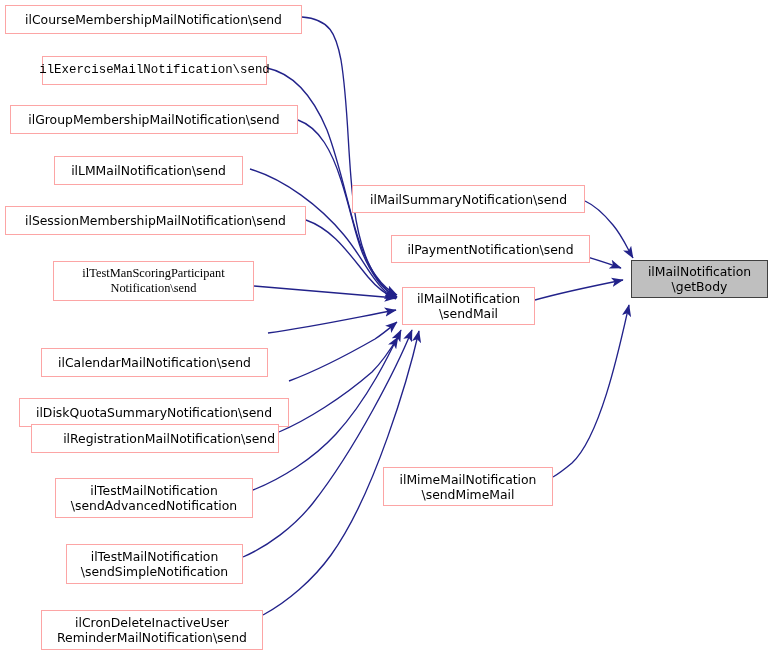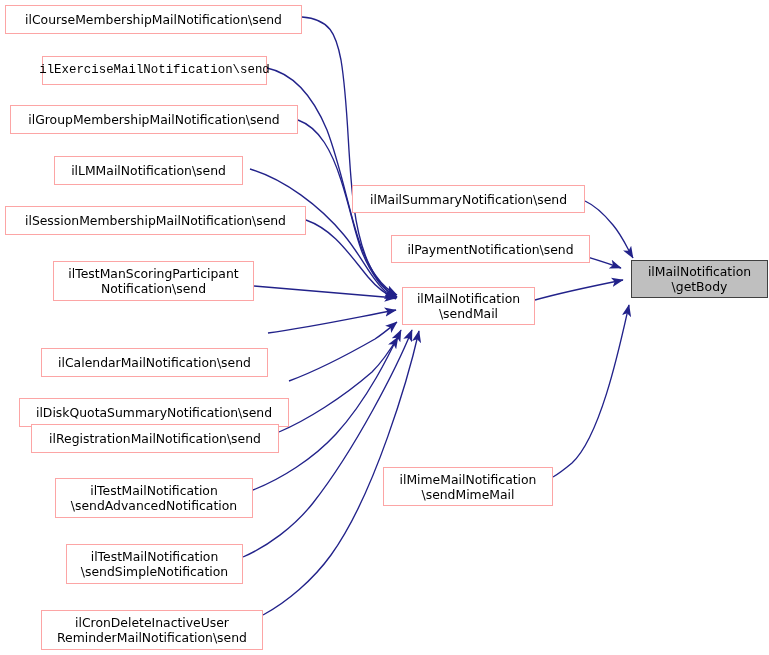--- a/index.html
+++ b/index.html
@@ -74,25 +74,25 @@
       <path d="M585,201 C596,206 604,214 613,225 C623,237 627,248 633,258" fill="none" stroke="#22228a" stroke-width="1.35" marker-end="url(#arrowhead)"></path>
       <path d="M568,252 C586,256 604,262 621,268" fill="none" stroke="#22228a" stroke-width="1.35" marker-end="url(#arrowhead)"></path>
       <path d="M535,300 C560,293 593,286 623,280" fill="none" stroke="#22228a" stroke-width="1.35" marker-end="url(#arrowhead)"></path>
       <path d="M553,477 C560,473 566,468 572,463 C601,436 620,345 629,305" fill="none" stroke="#22228a" stroke-width="1.35" marker-end="url(#arrowhead)"></path>
     </svg>
 <div class="node" style="left: 5px; top: 5px; width: 297px; height: 29px;"><span class="node-label">ilCourseMembershipMailNotification\send</span></div>
     <div class="node" style="left: 42px; top: 56px; width: 225px; height: 29px; font-family: Liberation Mono, monospace;"><span class="node-label">ilExerciseMailNotification\send</span></div>
     <div class="node" style="left: 10px; top: 105px; width: 288px; height: 29px; text-align: right;"><span class="node-label">ilGroupMembershipMailNotification\send</span></div>
     <div class="node" style="left: 54px; top: 156px; width: 189px; height: 29px;"><span class="node-label">ilLMMailNotification\send</span></div>
     <div class="node" style="left: 5px; top: 206px; width: 301px; height: 29px;"><span class="node-label">ilSessionMembershipMailNotification\send</span></div>
-    <div class="node" style="left: 53px; top: 261px; width: 201px; height: 40px;"><span class="node-label">ilTestManScoringParticipant
+    <div class="node" style="left: 53px; top: 261px; width: 201px; height: 40px; font-family: Liberation Serif, serif;"><span class="node-label">ilTestManScoringParticipant
 Notification\send</span></div>
     <div class="node" style="left: 41px; top: 324px; width: 227px; height: 29px; margin-top: 24px;"><span class="node-label">ilCalendarMailNotification\send</span></div>
     <div class="node" style="left: 19px; top: 374px; width: 270px; height: 29px; margin-top: 24px;"><span class="node-label">ilDiskQuotaSummaryNotification\send</span></div>
-    <div class="node" style="left: 31px; top: 424px; width: 248px; height: 29px;"><span class="node-label">ilRegistrationMailNotification\send</span></div>
+    <div class="node" style="left: 31px; top: 424px; width: 248px; height: 29px; justify-content: flex-end;"><span class="node-label">ilRegistrationMailNotification\send</span></div>
     <div class="node" style="left: 55px; top: 478px; width: 198px; height: 40px;"><span class="node-label">ilTestMailNotification
 \sendAdvancedNotification</span></div>
     <div class="node" style="left: 66px; top: 544px; width: 177px; height: 40px;"><span class="node-label">ilTestMailNotification
 \sendSimpleNotification</span></div>
     <div class="node" style="left: 41px; top: 610px; width: 222px; height: 40px;"><span class="node-label">ilCronDeleteInactiveUser
 ReminderMailNotification\send</span></div>
     <div class="node" style="left: 352px; top: 185px; width: 233px; height: 28px;"><span class="node-label">ilMailSummaryNotification\send</span></div>
     <div class="node" style="left: 369px; top: 235px; width: 199px; height: 28px; margin-left: 22px;"><span class="node-label">ilPaymentNotification\send</span></div>
     <div class="node" style="left: 402px; top: 287px; width: 133px; height: 38px;"><span class="node-label">ilMailNotification
 \sendMail</span></div>

